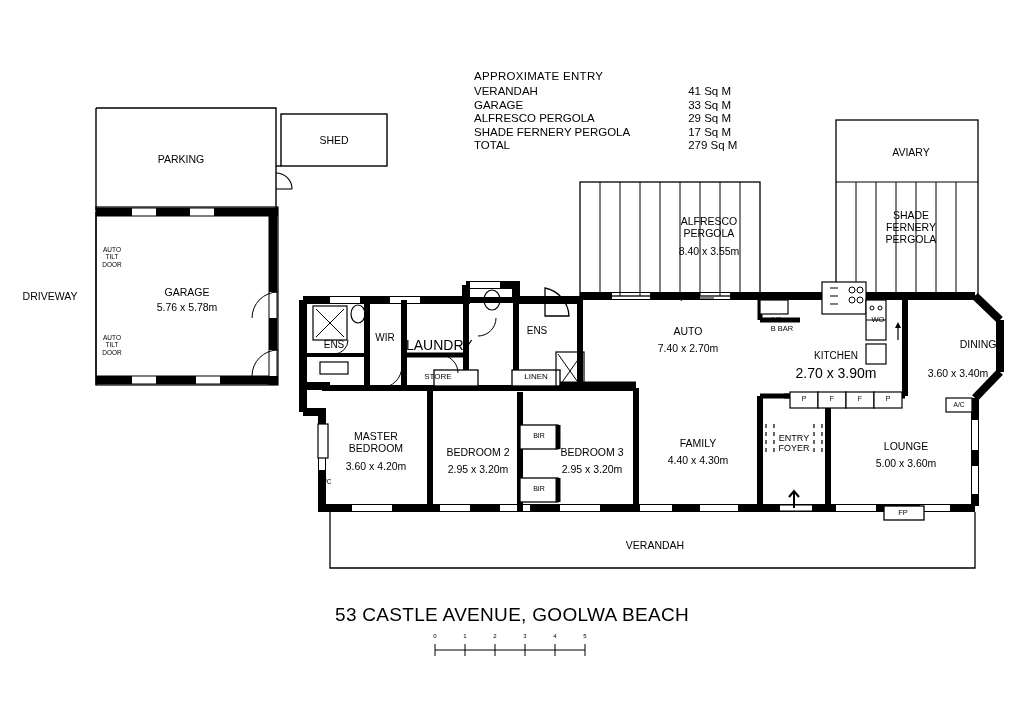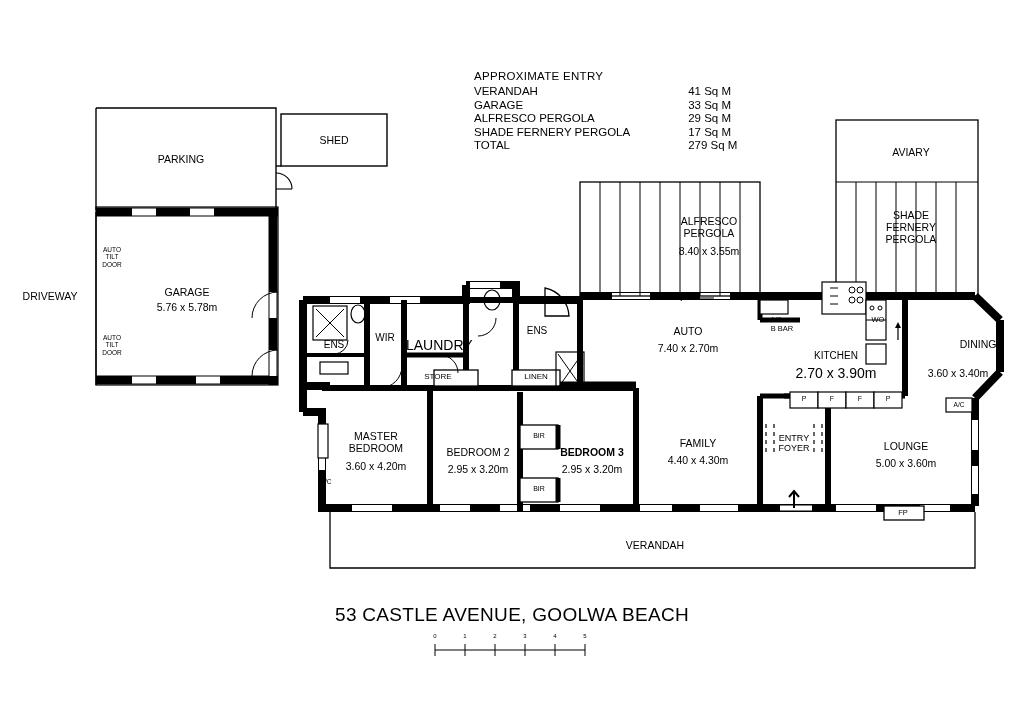--- a/index.html
+++ b/index.html
@@ -271,21 +271,21 @@
 <div class="lbl sm" style="left:512px;top:372px;width:48px;font-size:8px;">LINEN</div>
 <div class="lbl sm" style="left:514px;top:325px;width:46px;font-size:10px;">ENS</div>
 
 <div class="lbl rmname" style="left:322px;top:430px;width:108px;">MASTER
 BEDROOM</div>
 <div class="lbl rm" style="left:322px;top:460px;width:108px;">3.60 x 4.20m</div>
 <div class="lbl tiny" style="left:311px;top:478px;width:30px;">A/C</div>
 
 <div class="lbl rm" style="left:436px;top:446px;width:84px;text-align:center;">BEDROOM 2</div>
 <div class="lbl rm" style="left:436px;top:463px;width:84px;">2.95 x 3.20m</div>
-<div class="lbl rm" style="left:546px;top:446px;width:92px;font-weight:bold;">BEDROOM 3</div>
+<div class="lbl rm" style="left:546px;top:446px;width:92px;">BEDROOM 3</div>
 <div class="lbl rm" style="left:546px;top:463px;width:92px;">2.95 x 3.20m</div>
 <div class="lbl tiny" style="left:522px;top:432px;width:34px;font-size:7px;">BIR</div>
 <div class="lbl tiny" style="left:522px;top:485px;width:34px;font-size:7px;">BIR</div>
 
 <div class="lbl rm" style="left:646px;top:437px;width:104px;">FAMILY</div>
 <div class="lbl rm" style="left:646px;top:454px;width:104px;">4.40 x 4.30m</div>
 
 <div class="lbl rm" style="left:636px;top:325px;width:104px;">AUTO</div>
 <div class="lbl rm" style="left:636px;top:342px;width:104px;">7.40 x 2.70m</div>
 

